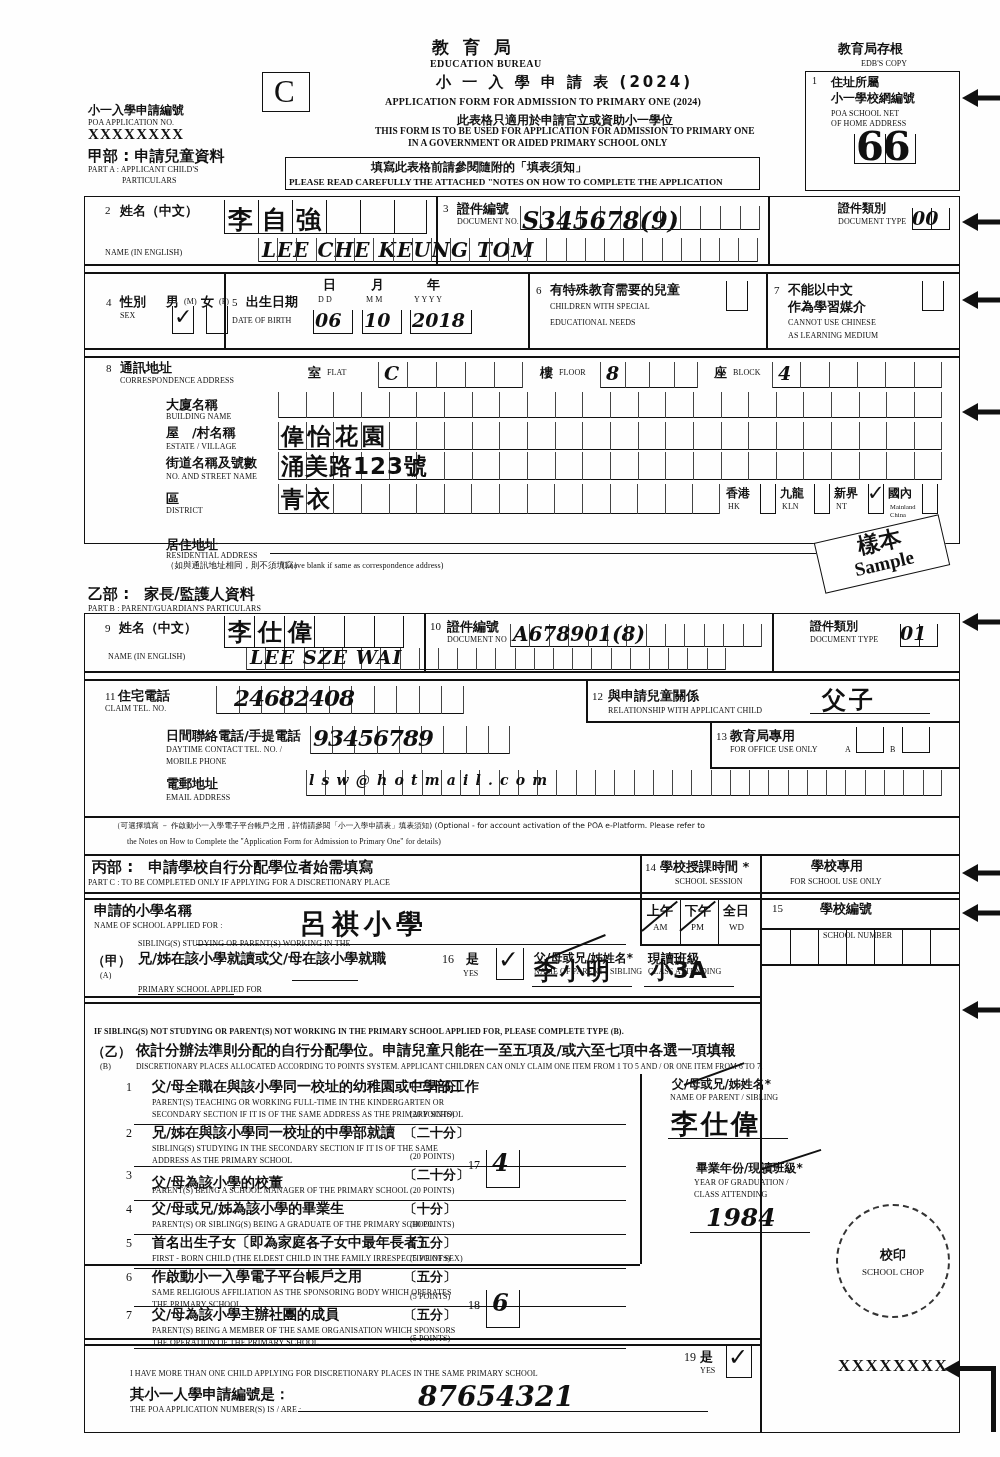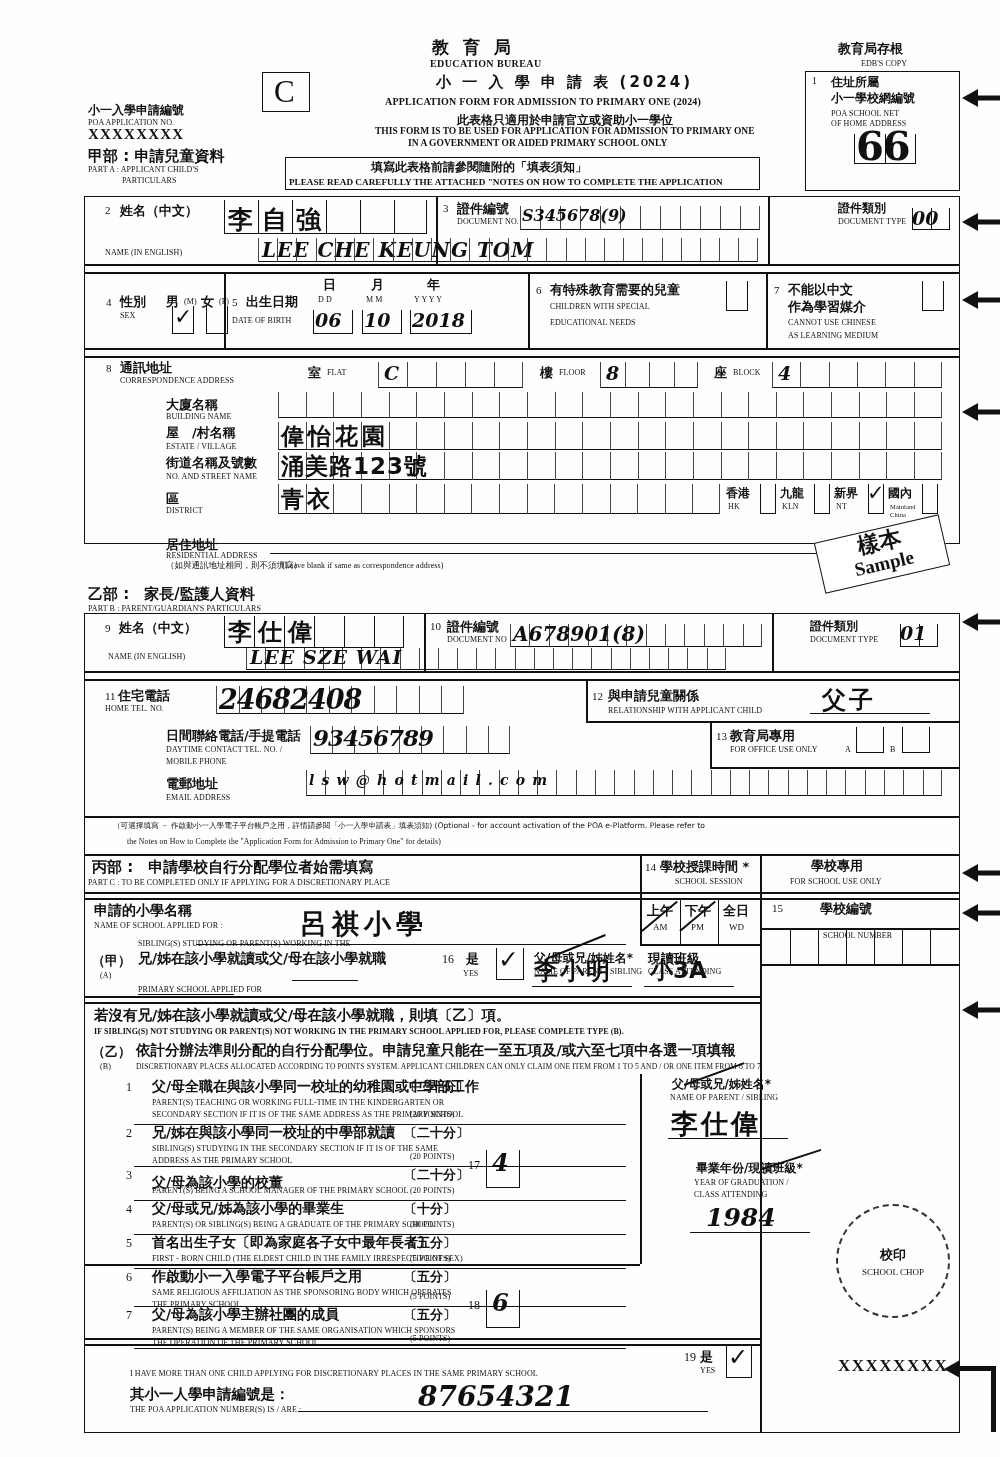--- a/index.html
+++ b/index.html
@@ -195,21 +195,21 @@
       <i style="width: 20px; border-left: 1px solid rgb(68, 68, 68); box-sizing: border-box;"></i>
       <i style="width: 20px; border-left: 1px solid rgb(68, 68, 68); box-sizing: border-box;"></i>
       <i style="width: 20px; border-left: 1px solid rgb(68, 68, 68); box-sizing: border-box;"></i>
       <i style="width: 20px; border-left: 1px solid rgb(68, 68, 68); box-sizing: border-box;"></i>
       <i style="width: 20px; border-left: 1px solid rgb(68, 68, 68); box-sizing: border-box;"></i>
       <i style="width: 20px; border-left: 1px solid rgb(68, 68, 68); box-sizing: border-box;"></i>
       <i style="width: 20px; border-left: 1px solid rgb(68, 68, 68); box-sizing: border-box;"></i>
       <i style="width: 20px; border-left: 1px solid rgb(68, 68, 68); box-sizing: border-box;"></i>
       <i style="width: 20px; border-left: 1px solid rgb(68, 68, 68); border-right: 1px solid rgb(68, 68, 68); box-sizing: border-box;"></i>
     </div>
-  <div class="abs hand" style="left:522px;top:206px;font-size:16px;">S345678(9)</div>
+  <div class="abs hand" style="left:522px;top:206px;font-size:24px;">S345678(9)</div>
 
   <div class="abs cn" style="left:838px;top:200px;font-size:12px;">證件類別</div>
   <div class="abs ens" style="left:838px;top:217px;">DOCUMENT TYPE</div>
   <div class="abs ubox" style="left:912px;top:208px;width:38px;height:22px;"></div>
   <div class="abs vr" style="left:931px;top:208px;height:22px;"></div>
   <div class="abs hand" style="left:912px;top:207px;font-size:19px;">00</div>
 
   <div class="abs en" style="left:106px;top:296px;font-size:11px;">4</div>
   <div class="abs cn" style="left:120px;top:293px;font-size:13px;">性別</div>
   <div class="abs ens" style="left:120px;top:311px;">SEX</div>
@@ -508,36 +508,36 @@
   <div class="abs hand" style="left:513px;top:622px;font-size:20px;">A678901(8)</div>
 
   <div class="abs cn" style="left:810px;top:618px;font-size:12px;">證件類別</div>
   <div class="abs ens" style="left:810px;top:635px;">DOCUMENT TYPE</div>
   <div class="abs ubox" style="left:900px;top:624px;width:38px;height:23px;"></div>
   <div class="abs vr" style="left:919px;top:624px;height:23px;"></div>
   <div class="abs hand" style="left:900px;top:622px;font-size:19px;">01</div>
 
   <div class="abs en" style="left:105px;top:690px;font-size:11px;">11</div>
   <div class="abs cn" style="left:118px;top:687px;font-size:13px;">住宅電話</div>
-  <div class="abs ens" style="left:105px;top:704px;">HOME TEL. NO.</div>
+  <div class="abs ens" style="left:105px;top:704px;">CLAIM TEL. NO.</div>
   <div class="abs ubox" style="left:216px;top:686px;width:248px;height:28px;"></div>
   <div class="abs comb" id="combHomeTel" style="left: 216px; top: 686px; width: 248px; height: 28px; display: flex;">
       <i style="width: 22.5455px; border-left: 1px solid rgb(68, 68, 68); box-sizing: border-box;"></i>
       <i style="width: 22.5455px; border-left: 1px solid rgb(68, 68, 68); box-sizing: border-box;"></i>
       <i style="width: 22.5455px; border-left: 1px solid rgb(68, 68, 68); box-sizing: border-box;"></i>
       <i style="width: 22.5455px; border-left: 1px solid rgb(68, 68, 68); box-sizing: border-box;"></i>
       <i style="width: 22.5455px; border-left: 1px solid rgb(68, 68, 68); box-sizing: border-box;"></i>
       <i style="width: 22.5455px; border-left: 1px solid rgb(68, 68, 68); box-sizing: border-box;"></i>
       <i style="width: 22.5455px; border-left: 1px solid rgb(68, 68, 68); box-sizing: border-box;"></i>
       <i style="width: 22.5455px; border-left: 1px solid rgb(68, 68, 68); box-sizing: border-box;"></i>
       <i style="width: 22.5455px; border-left: 1px solid rgb(68, 68, 68); box-sizing: border-box;"></i>
       <i style="width: 22.5455px; border-left: 1px solid rgb(68, 68, 68); box-sizing: border-box;"></i>
       <i style="width: 22.5455px; border-left: 1px solid rgb(68, 68, 68); border-right: 1px solid rgb(68, 68, 68); box-sizing: border-box;"></i>
     </div>
-  <div class="abs hand" style="left:219px;top:684px;font-size:27px;letter-spacing:-1px;">24682408</div>
+  <div class="abs hand" style="left:234px;top:684px;font-size:23px;letter-spacing:-1px;">24682408</div>
 
   <div class="abs en" style="left:592px;top:690px;font-size:11px;">12</div>
   <div class="abs cn" style="left:608px;top:687px;font-size:13px;">與申請兒童關係</div>
   <div class="abs ens" style="left:608px;top:706px;">RELATIONSHIP WITH APPLICANT CHILD</div>
   <div class="abs underline" style="left:810px;top:713px;width:120px;"></div>
   <div class="abs handcn" style="left:822px;top:684px;font-size:24px;letter-spacing:3px;">父子</div>
 
   <div class="abs cn" style="left:166px;top:727px;font-size:13px;">日間聯絡電話/手提電話</div>
   <div class="abs ens" style="left:166px;top:745px;">DAYTIME CONTACT TEL. NO. /</div>
   <div class="abs ens" style="left:166px;top:757px;">MOBILE PHONE</div>
@@ -672,21 +672,20 @@
   <div class="abs ens" style="left:534px;top:967px;">NAME OF PARENT / SIBLING</div>
   <div class="abs underline" style="left:532px;top:986px;width:100px;"></div>
   <div class="abs handcn" style="left:534px;top:955px;font-size:24px;letter-spacing:2px;">李小明</div>
   <div class="abs cn" style="left:648px;top:950px;font-size:13px;">現讀班級</div>
   <div class="abs ens" style="left:648px;top:967px;">CLASS ATTENDING</div>
   <div class="abs underline" style="left:644px;top:986px;width:90px;"></div>
   <div class="abs handcn" style="left:650px;top:955px;font-size:23px;">小3A</div>
 
   <div class="abs hr2" style="left:84px;top:996px;width:676px;"></div>
   <div class="abs hr2" style="left:84px;top:1002px;width:676px;"></div>
-  <div class="abs cn" style="left:94px;top:1006px;font-size:14.5px;">若沒有兄/姊在該小學就讀或父/母在該小學就職，則填〔乙〕項。</div>
   <div class="abs ens" style="left:94px;top:1027px;font-weight:bold;">IF SIBLING(S) NOT STUDYING OR PARENT(S) NOT WORKING IN THE PRIMARY SCHOOL APPLIED FOR, PLEASE COMPLETE TYPE (B).</div>
   <div class="abs cn" style="left:92px;top:1043px;font-size:13px;">（乙）</div>
   <div class="abs ens" style="left:100px;top:1062px;">(B)</div>
   <div class="abs cn" style="left:136px;top:1041px;font-size:14.5px;">依計分辦法準則分配的自行分配學位。申請兒童只能在一至五項及/或六至七項中各選一項填報</div>
   <div class="abs ens" style="left:136px;top:1062px;font-size:7.6px;">DISCRETIONARY PLACES ALLOCATED ACCORDING TO POINTS SYSTEM.  APPLICANT CHILDREN CAN ONLY CLAIM ONE ITEM FROM 1 TO 5 AND / OR ONE ITEM FROM 6 TO 7.</div>
 
   <div id="criteriaList">
       <div class="abs en" style="left: 126px; top: 1080px; font-size: 12px;">1</div>
       <div class="abs cn" style="left: 152px; top: 1078px; font-size: 14px;">父/母全職在與該小學同一校址的幼稚園或中學部工作</div>
       <div class="abs ens" style="left: 152px; top: 1098px;">PARENT(S) TEACHING OR WORKING FULL-TIME IN THE KINDERGARTEN OR</div>

